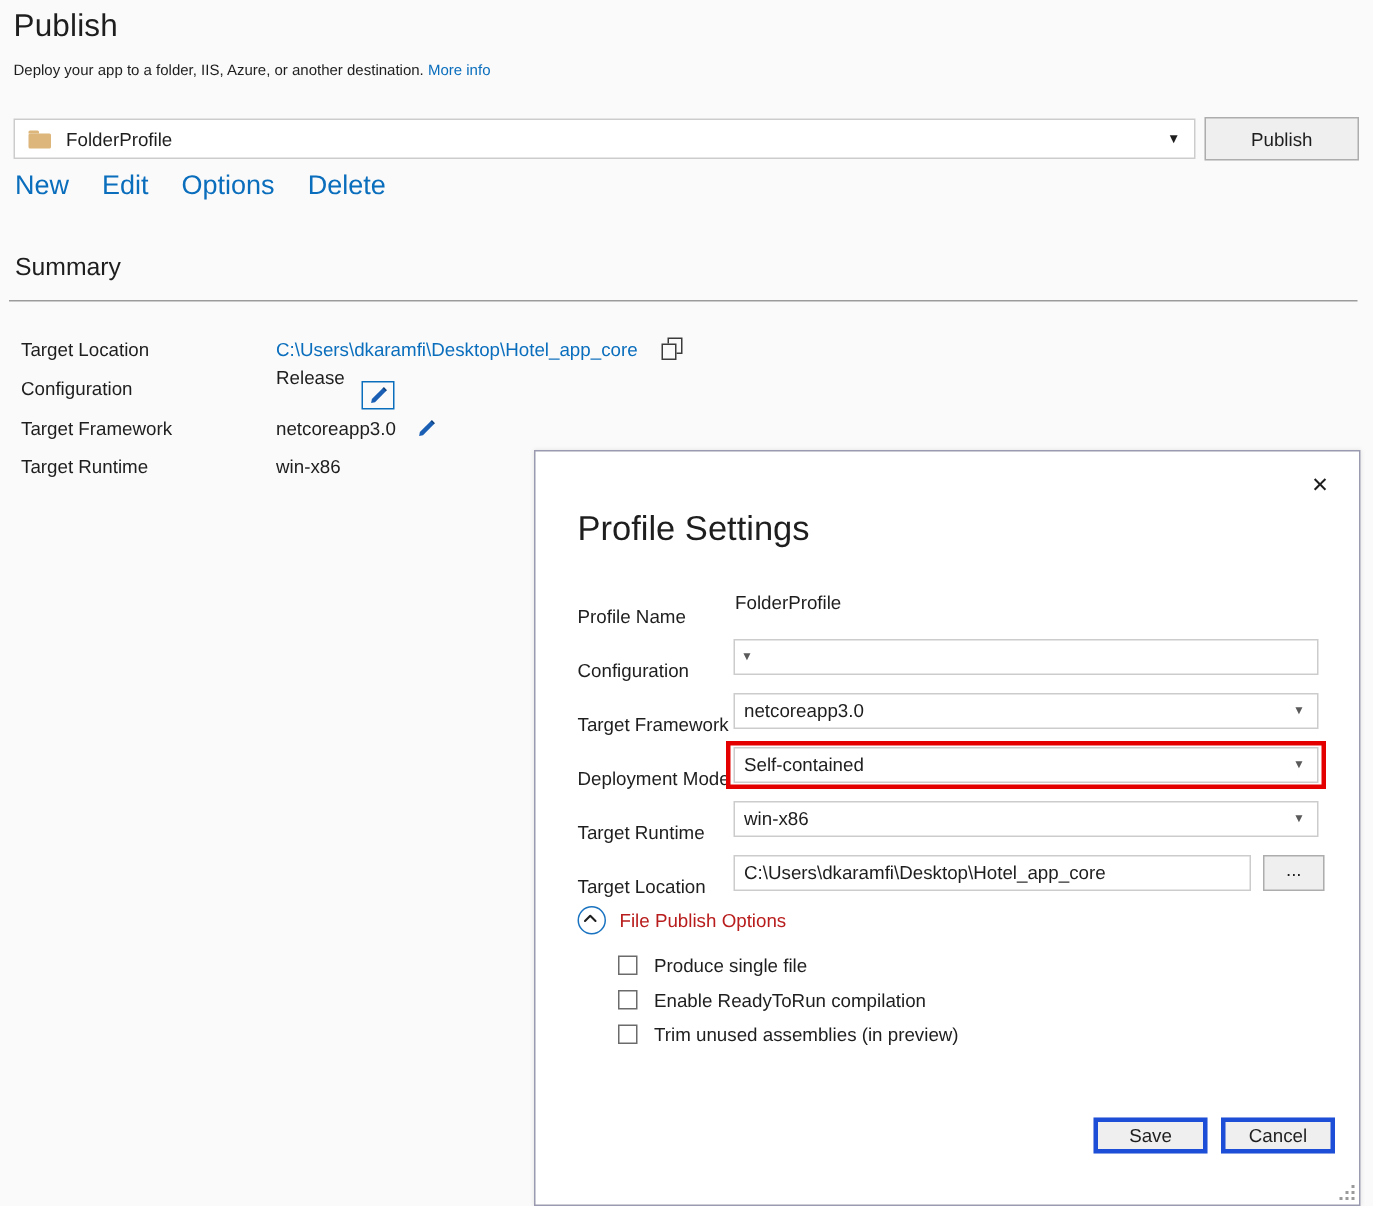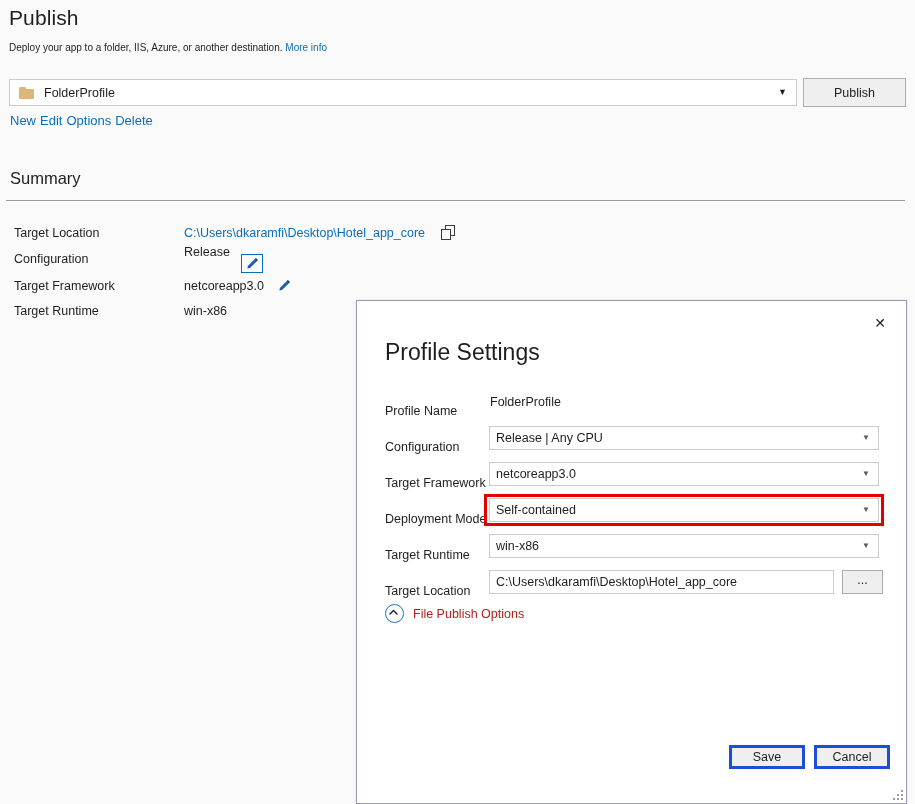--- a/index.html
+++ b/index.html
@@ -102,22 +102,22 @@
     font-size: 12.5px;
     color: #1e1e1e;
     cursor: pointer;
   }
 
   .profile-actions {
     position: absolute;
     left: 10px;
     top: 113px;
     display: flex;
-    gap: 4px;
-    font-size: 13px;
+    gap: 22px;
+    font-size: 18px;
   }
   .profile-actions a {
     color: #0a6ebd;
     text-decoration: none;
     cursor: pointer;
   }
 
   .summary-title {
     position: absolute;
     left: 10px;
@@ -490,21 +490,20 @@
   <div class="dialog-title">Profile Settings</div>
 
   <div class="field-row" style="top:89px;">
     <span class="field-label">Profile Name</span>
     <span class="field-static">FolderProfile</span>
   </div>
 
   <div class="field-row" style="top:125px;">
     <span class="field-label">Configuration</span>
     <div class="combo">
-      <span class="combo-text">Release | Any CPU</span>
       <span class="combo-arrow">▼</span>
     </div>
   </div>
 
   <div class="field-row" style="top:161px;">
     <span class="field-label">Target Framework</span>
     <div class="combo">
       <span class="combo-text">netcoreapp3.0</span>
       <span class="combo-arrow">▼</span>
     </div>
@@ -536,20 +535,34 @@
 
   <div class="expander-row">
     <span class="expander-icon">
       <svg width="9" height="6" viewBox="0 0 9 6">
           <path d="M1 5l3.5-3.5L8 5" stroke="#1e1e1e" stroke-width="1.4" fill="none" stroke-linecap="round" stroke-linejoin="round"></path>
         </svg>
     </span>
     <span class="expander-label">File Publish Options</span>
   </div>
 
+  <div class="checkbox-list">
+    <div class="checkbox-row">
+      <span class="checkbox-box"></span>
+      <span class="checkbox-label">Produce single file</span>
+    </div>
+    <div class="checkbox-row">
+      <span class="checkbox-box"></span>
+      <span class="checkbox-label">Enable ReadyToRun compilation</span>
+    </div>
+    <div class="checkbox-row">
+      <span class="checkbox-box"></span>
+      <span class="checkbox-label">Trim unused assemblies (in preview)</span>
+    </div>
+  </div>
 
   <div class="dialog-buttons">
     <button class="dlg-btn">Save</button>
     <button class="dlg-btn">Cancel</button>
   </div>
 
   <div class="resize-grip">
     <i style="right:0;bottom:0;"></i>
     <i style="right:4px;bottom:0;"></i>
     <i style="right:8px;bottom:0;"></i>

